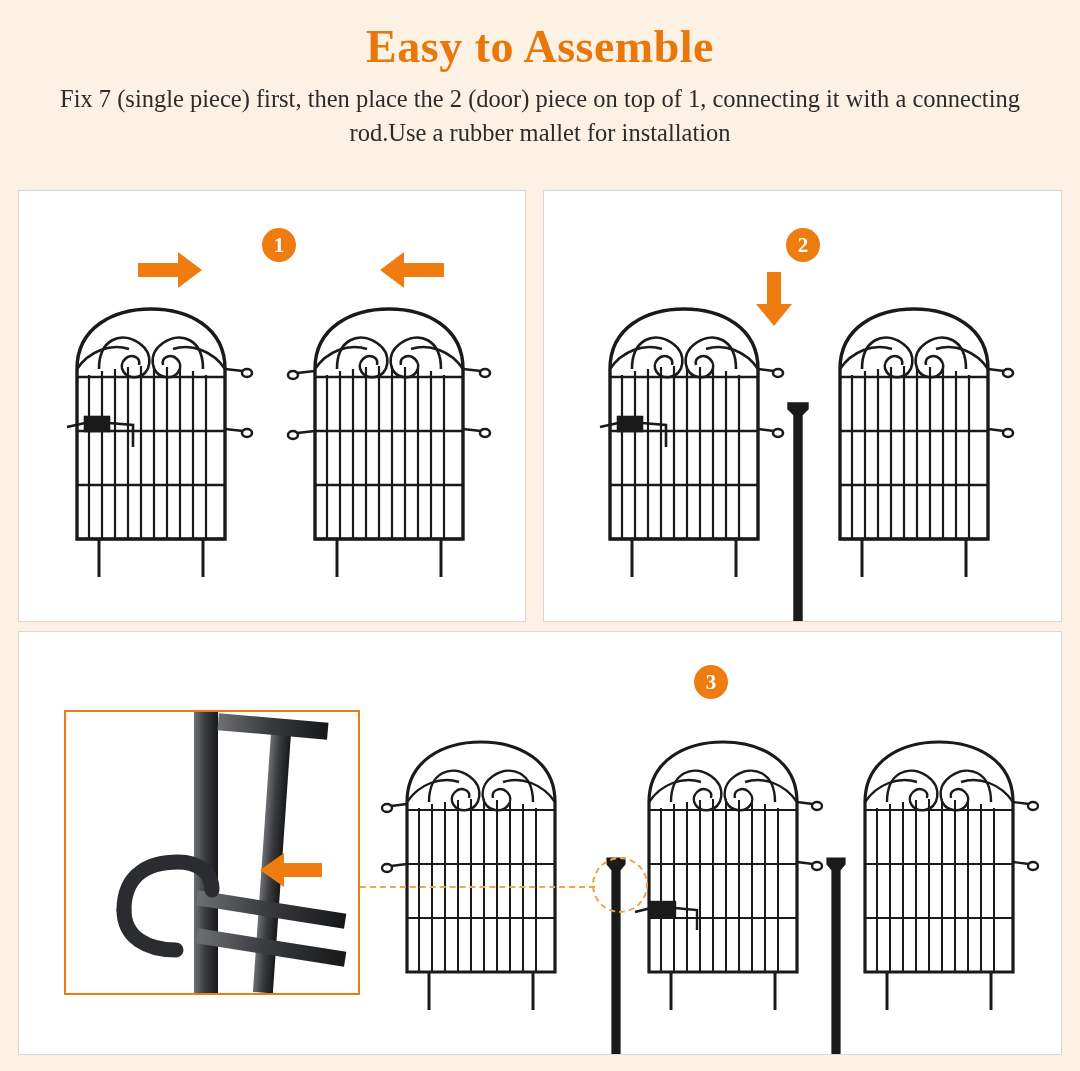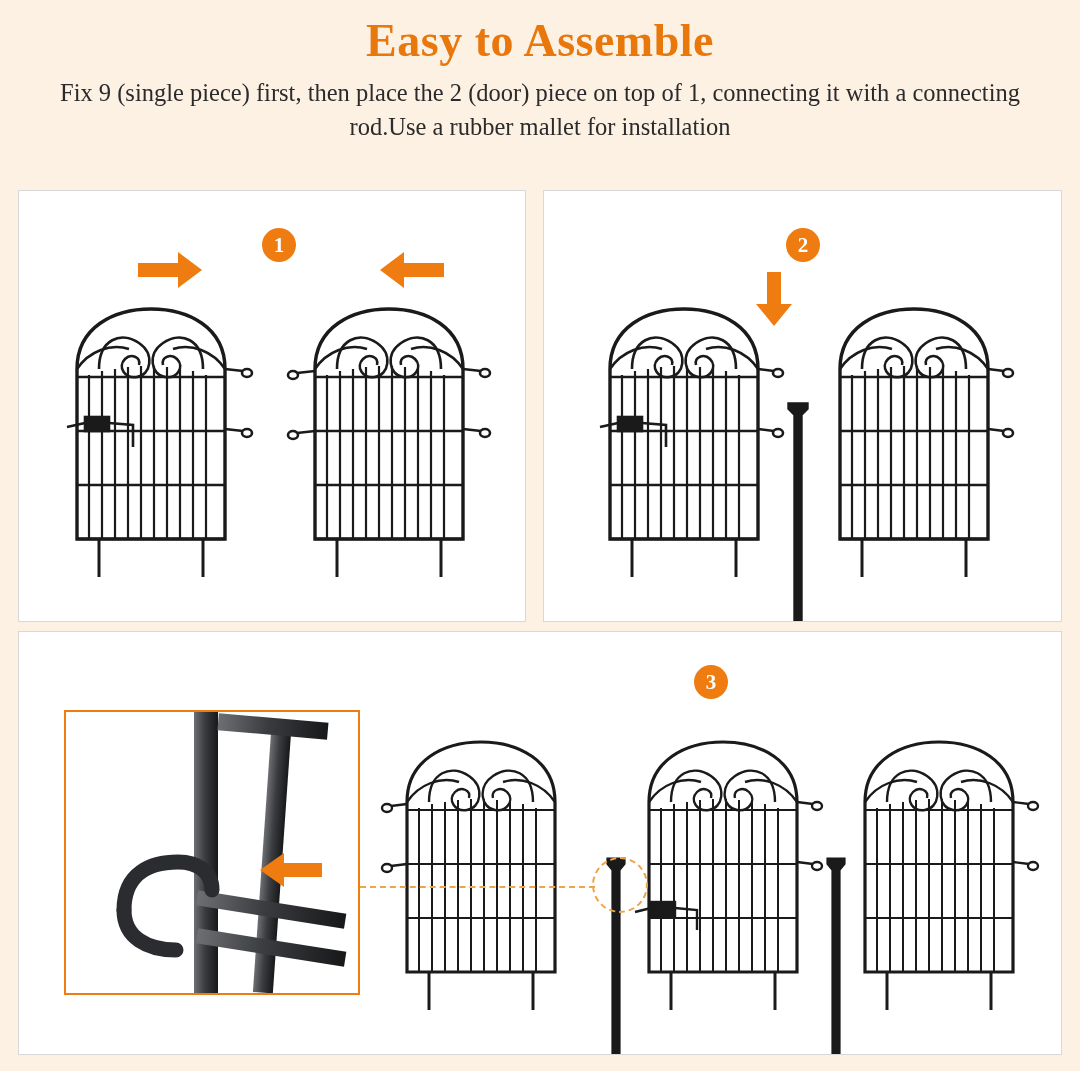--- a/index.html
+++ b/index.html
@@ -23,21 +23,21 @@
   .header {
     position: absolute;
     left: 0; top: 0;
     width: 1080px;
     height: 185px;
     background: #fdf1e4;
     text-align: center;
   }
   .title {
     margin: 0;
-    padding-top: 12px;
+    padding-top: 18px;
     font-size: 46px;
     line-height: 58px;
     font-weight: 700;
     color: #e8770c;
     font-family: "Liberation Serif", serif;
     letter-spacing: 0.5px;
   }
   .subtitle {
     margin: 6px auto 0;
     width: 1000px;
@@ -106,21 +106,21 @@
   }
   .sr { position: absolute; width: 1px; height: 1px; overflow: hidden; clip: rect(0 0 0 0); }
 </style>
 </head>
 <body>
 
 <div class="page">
 
   <div class="header">
     <h1 class="title">Easy to Assemble</h1>
-    <p class="subtitle">Fix 9 (single piece) first, then place the 2 (door) piece on top of 1, connecting it with a connecting rod.Use a rubber mallet for installation</p>
+    <p class="subtitle">Fix 7 (single piece) first, then place the 2 (door) piece on top of 1, connecting it with a connecting rod.Use a rubber mallet for installation</p>
   </div>
 
   <div class="panel" id="panel-1">
     <svg width="506" height="430" viewBox="0 0 506 430">
       <g stroke="#1a1a1a" fill="none" stroke-width="2.6">
 
         <g transform="translate(40,118)">
           <path d="M18,60 C18,18 55,0 92,0 C129,0 166,18 166,60 L166,230 L18,230 Z" stroke-width="3.4"></path>
 
           <path d="M40,60 C40,30 62,22 80,34 C96,45 92,66 78,68 C66,70 58,58 66,50 C72,44 82,48 80,56"></path>

